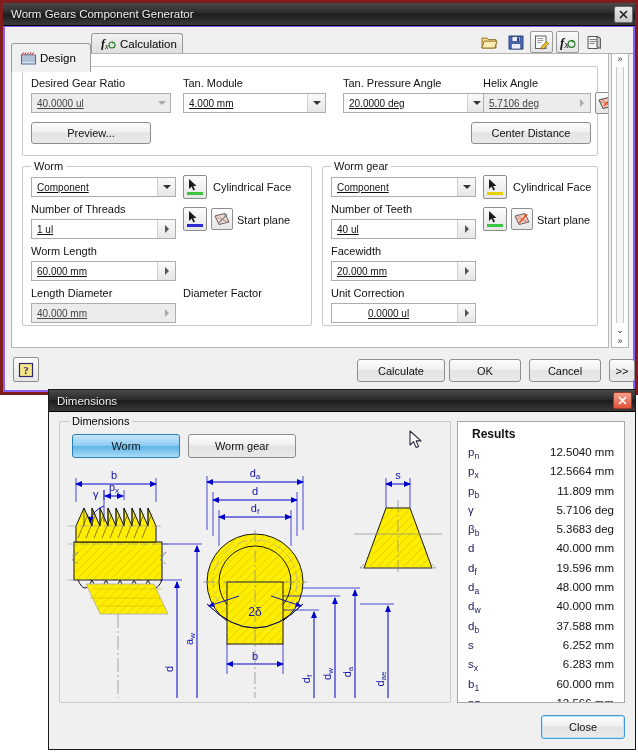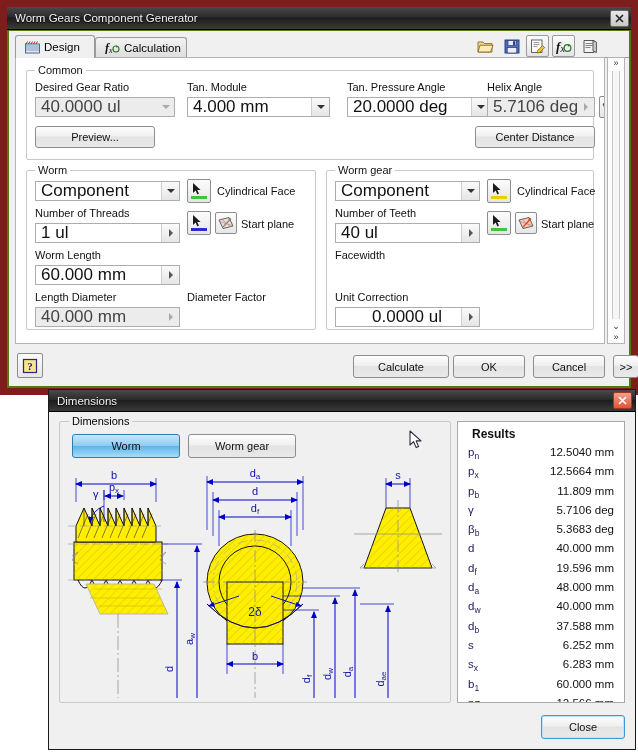--- a/index.html
+++ b/index.html
@@ -5,22 +5,22 @@
   html,body{margin:0;padding:0;}
   body{
     width:638px;height:752px;overflow:hidden;
     font-family:"Liberation Sans", sans-serif;
     font-size:11px;color:#000;
     background:#ffffff;
   }
   
   #main-window{
     position:absolute;left:0;top:0;width:638px;height:395px;
-    background:#4d7c0f;
-    border:7px solid #7f1d1d;
+    background:#8b5cf6;
+    border:3px solid #7f1d1d;
     box-sizing:border-box;
   }
   #main-titlebar{
     height:22px;
     background:linear-gradient(to bottom,#4a4a4a 0%,#2b2b2b 45%,#1d1d1d 50%,#3a3a3a 100%);
     display:flex;align-items:center;
     padding:0 2px 0 8px;
     border-bottom:1px solid #000;
   }
   #main-titlebar .title{
@@ -55,21 +55,22 @@
     padding:0 9px;
     font-size:11.5px;
     border:1px solid #9a9a9a;border-bottom:none;
     border-radius:3px 3px 0 0;
     cursor:pointer;
   }
   .tab.active{
     background:#f0f0f0;
     border-color:#9a9a9a;
     z-index:3;
-    height:23px;
+    height:29px;
+    margin-top:12px;
   }
   .tab.inactive{
     background:linear-gradient(to bottom,#f2f2f2,#dedede);
     top:2px;height:20px;z-index:1;
   }
   .tab-icon{width:15px;height:13px;display:inline-block;position:relative;}
   
   #toolbar{
     position:absolute;right:28px;top:4px;
     display:flex;align-items:center;gap:3px;z-index:5;
@@ -108,21 +109,21 @@
   .group > .legend{
     position:absolute;top:-7px;left:8px;background:#fff;
     padding:0 3px;font-size:11px;color:#111;
   }
   .fld-label{font-size:11px;color:#111;position:absolute;white-space:nowrap;}
   
   .input{
     position:absolute;box-sizing:border-box;height:20px;
     border:1px solid #adadad;background:#fff;
     display:flex;align-items:center;
-    font-size:17px;padding-left:5px;color:#111;
+    font-size:10px;padding-left:5px;color:#111;text-decoration:underline;
   }
   .input.readonly{background:#ececec;color:#444;}
   .input .txt{flex:1;white-space:nowrap;overflow:hidden;}
   .input .drop{
     width:17px;height:100%;flex:0 0 17px;
     display:flex;align-items:center;justify-content:center;
     border-left:1px solid #cfcfcf;
     background:linear-gradient(to bottom,#fafafa,#e6e6e6);
   }
   .input.readonly .drop{background:transparent;border-left:none;}
@@ -458,38 +459,44 @@
 
         <span class="fld-label" style="left:8px;top:36px;">Number of Teeth</span>
         <div class="input" style="left:8px;top:52px;width:145px;">
           <span class="txt">40 ul</span>
           <span class="drop">
               <i class="caret-right"></i>
             </span>
         </div>
 
         <span class="fld-label" style="left:8px;top:78px;">Facewidth</span>
+        <div class="input" style="left:8px;top:94px;width:145px;">
+          <span class="txt">20.000 mm</span>
+          <span class="drop">
+              <i class="caret-right"></i>
+            </span>
+        </div>
 
         <span class="fld-label" style="left:8px;top:120px;">Unit Correction</span>
         <div class="input" style="left:8px;top:136px;width:145px;padding-left:36px;">
           <span class="txt">0.0000 ul</span>
           <span class="drop">
               <i class="caret-right"></i>
             </span>
         </div>
       </div>
     </div>
 
     <div id="help-btn">
       <svg width="16" height="16" viewBox="0 0 16 16">
         <rect x="1.5" y="1.5" width="13" height="13" fill="#f7e58a" stroke="#2a2a6a" stroke-width="1.2"></rect>
         <text x="8" y="12" text-anchor="middle" font-family="Liberation Serif, serif" font-weight="bold" font-size="11" fill="#1a1a6a">?</text>
       </svg>
     </div>
-    <div class="btn" style="left:344px;bottom:8px;width:96px;height:23px;">
+    <div class="btn" style="left:352px;bottom:8px;width:88px;height:23px;">
       <span>Calculate</span>
     </div>
     <div class="btn" style="left:444px;bottom:8px;width:72px;height:23px;">
       <span>OK</span>
     </div>
     <div class="btn" style="left:524px;bottom:8px;width:72px;height:23px;">
       <span>Cancel</span>
     </div>
     <div class="btn" style="left:604px;bottom:8px;width:26px;height:23px;">
       <span>&gt;&gt;</span>

